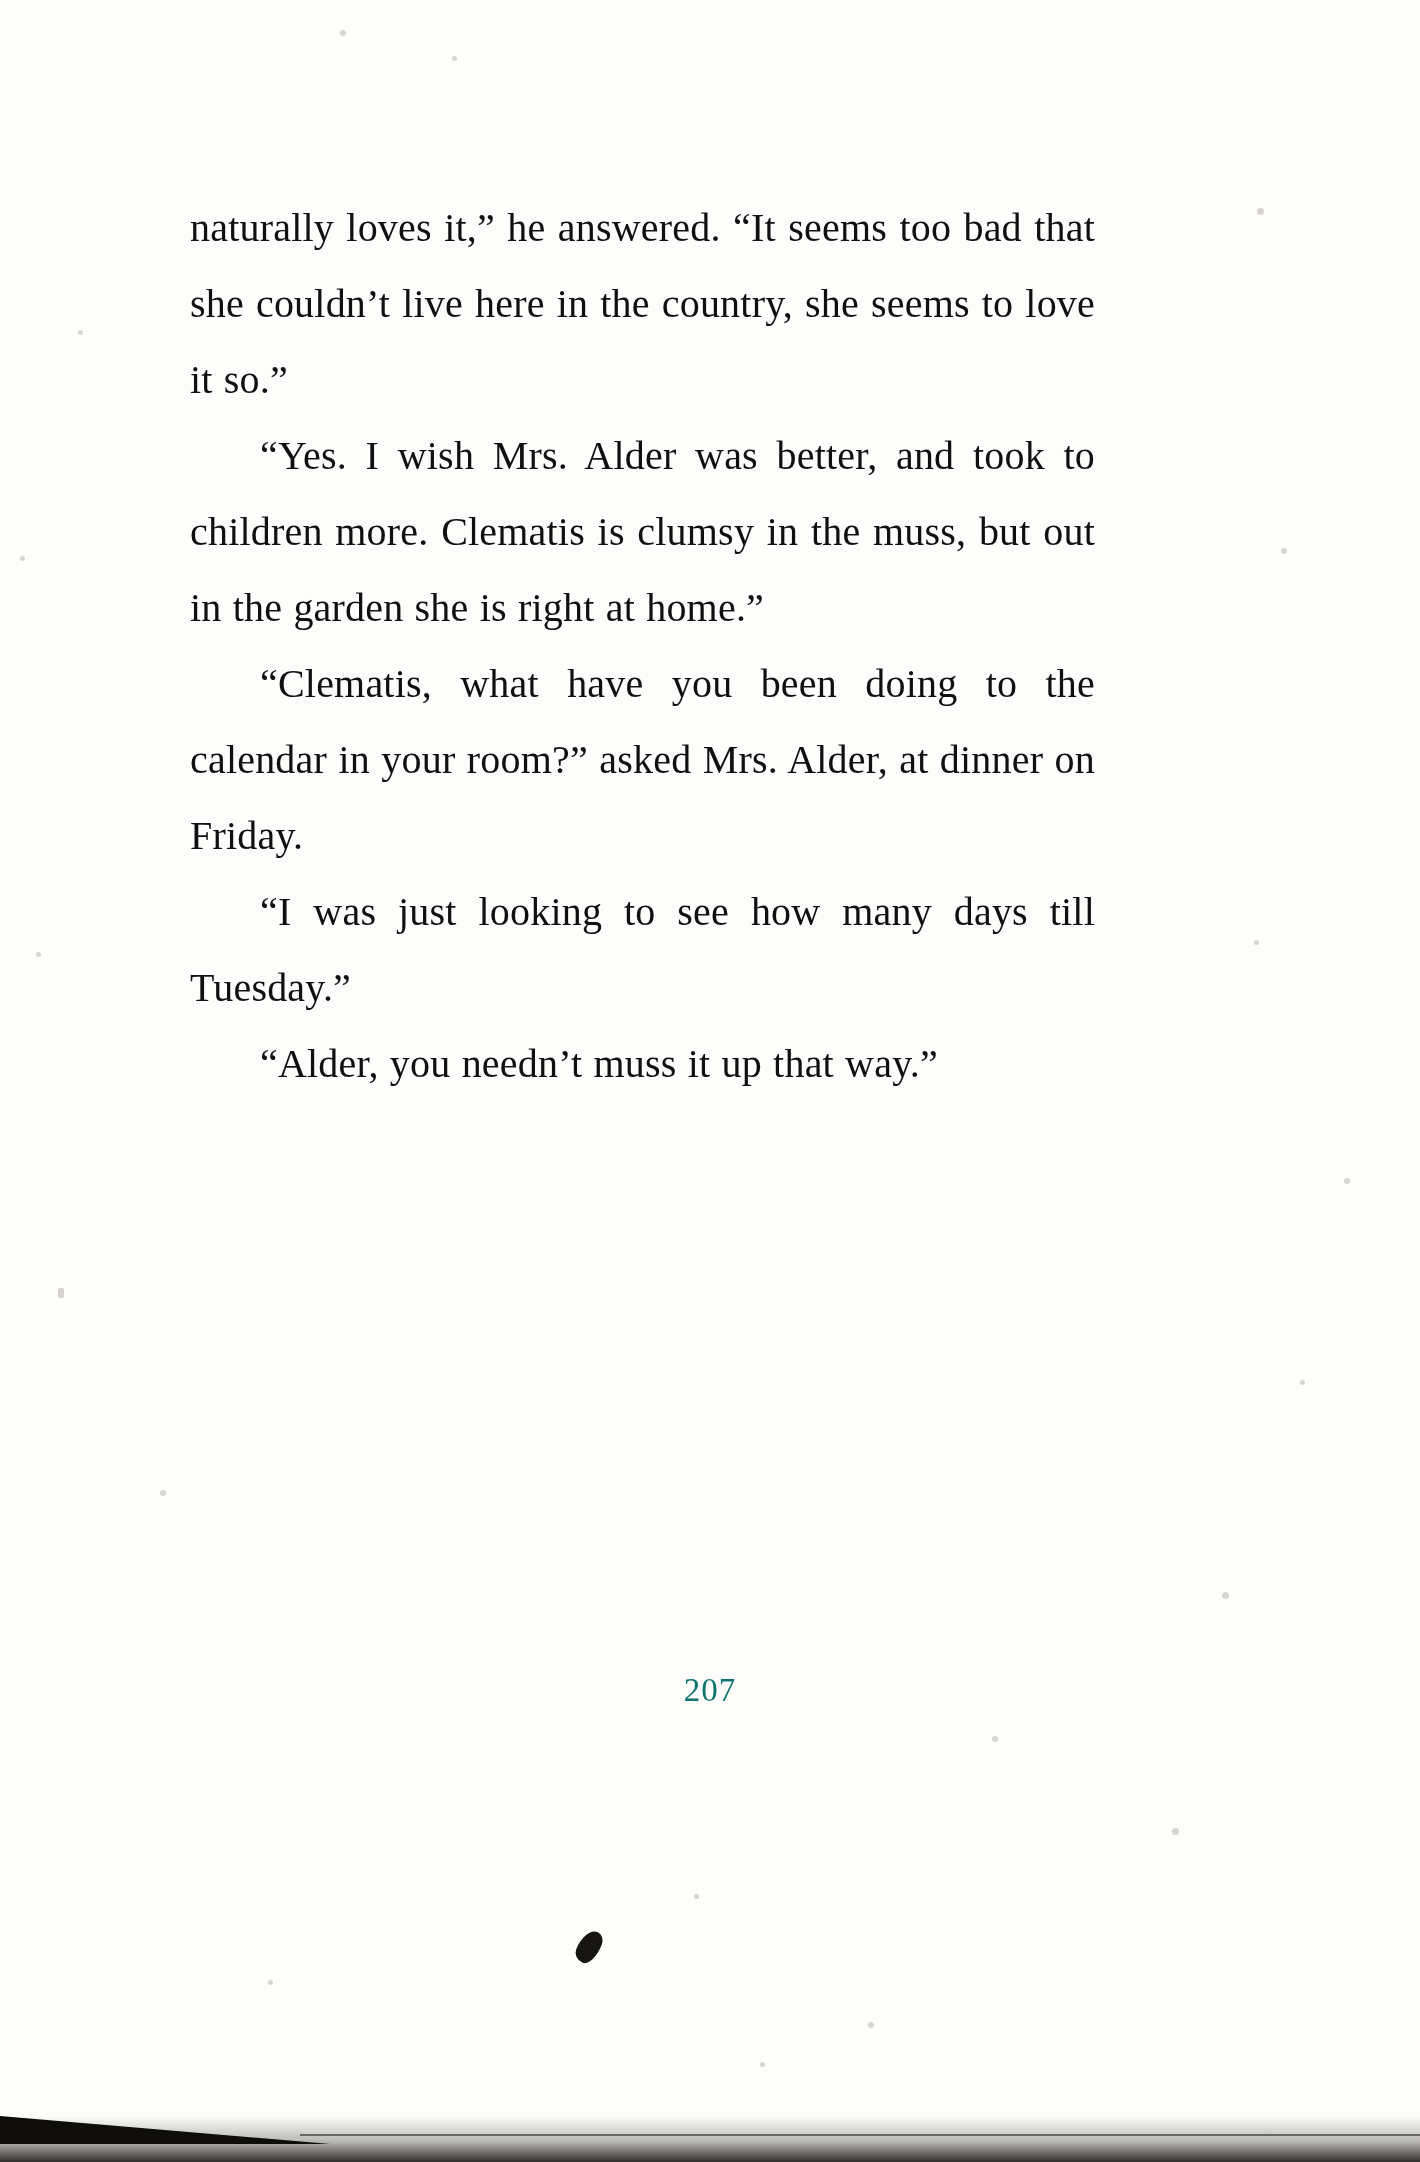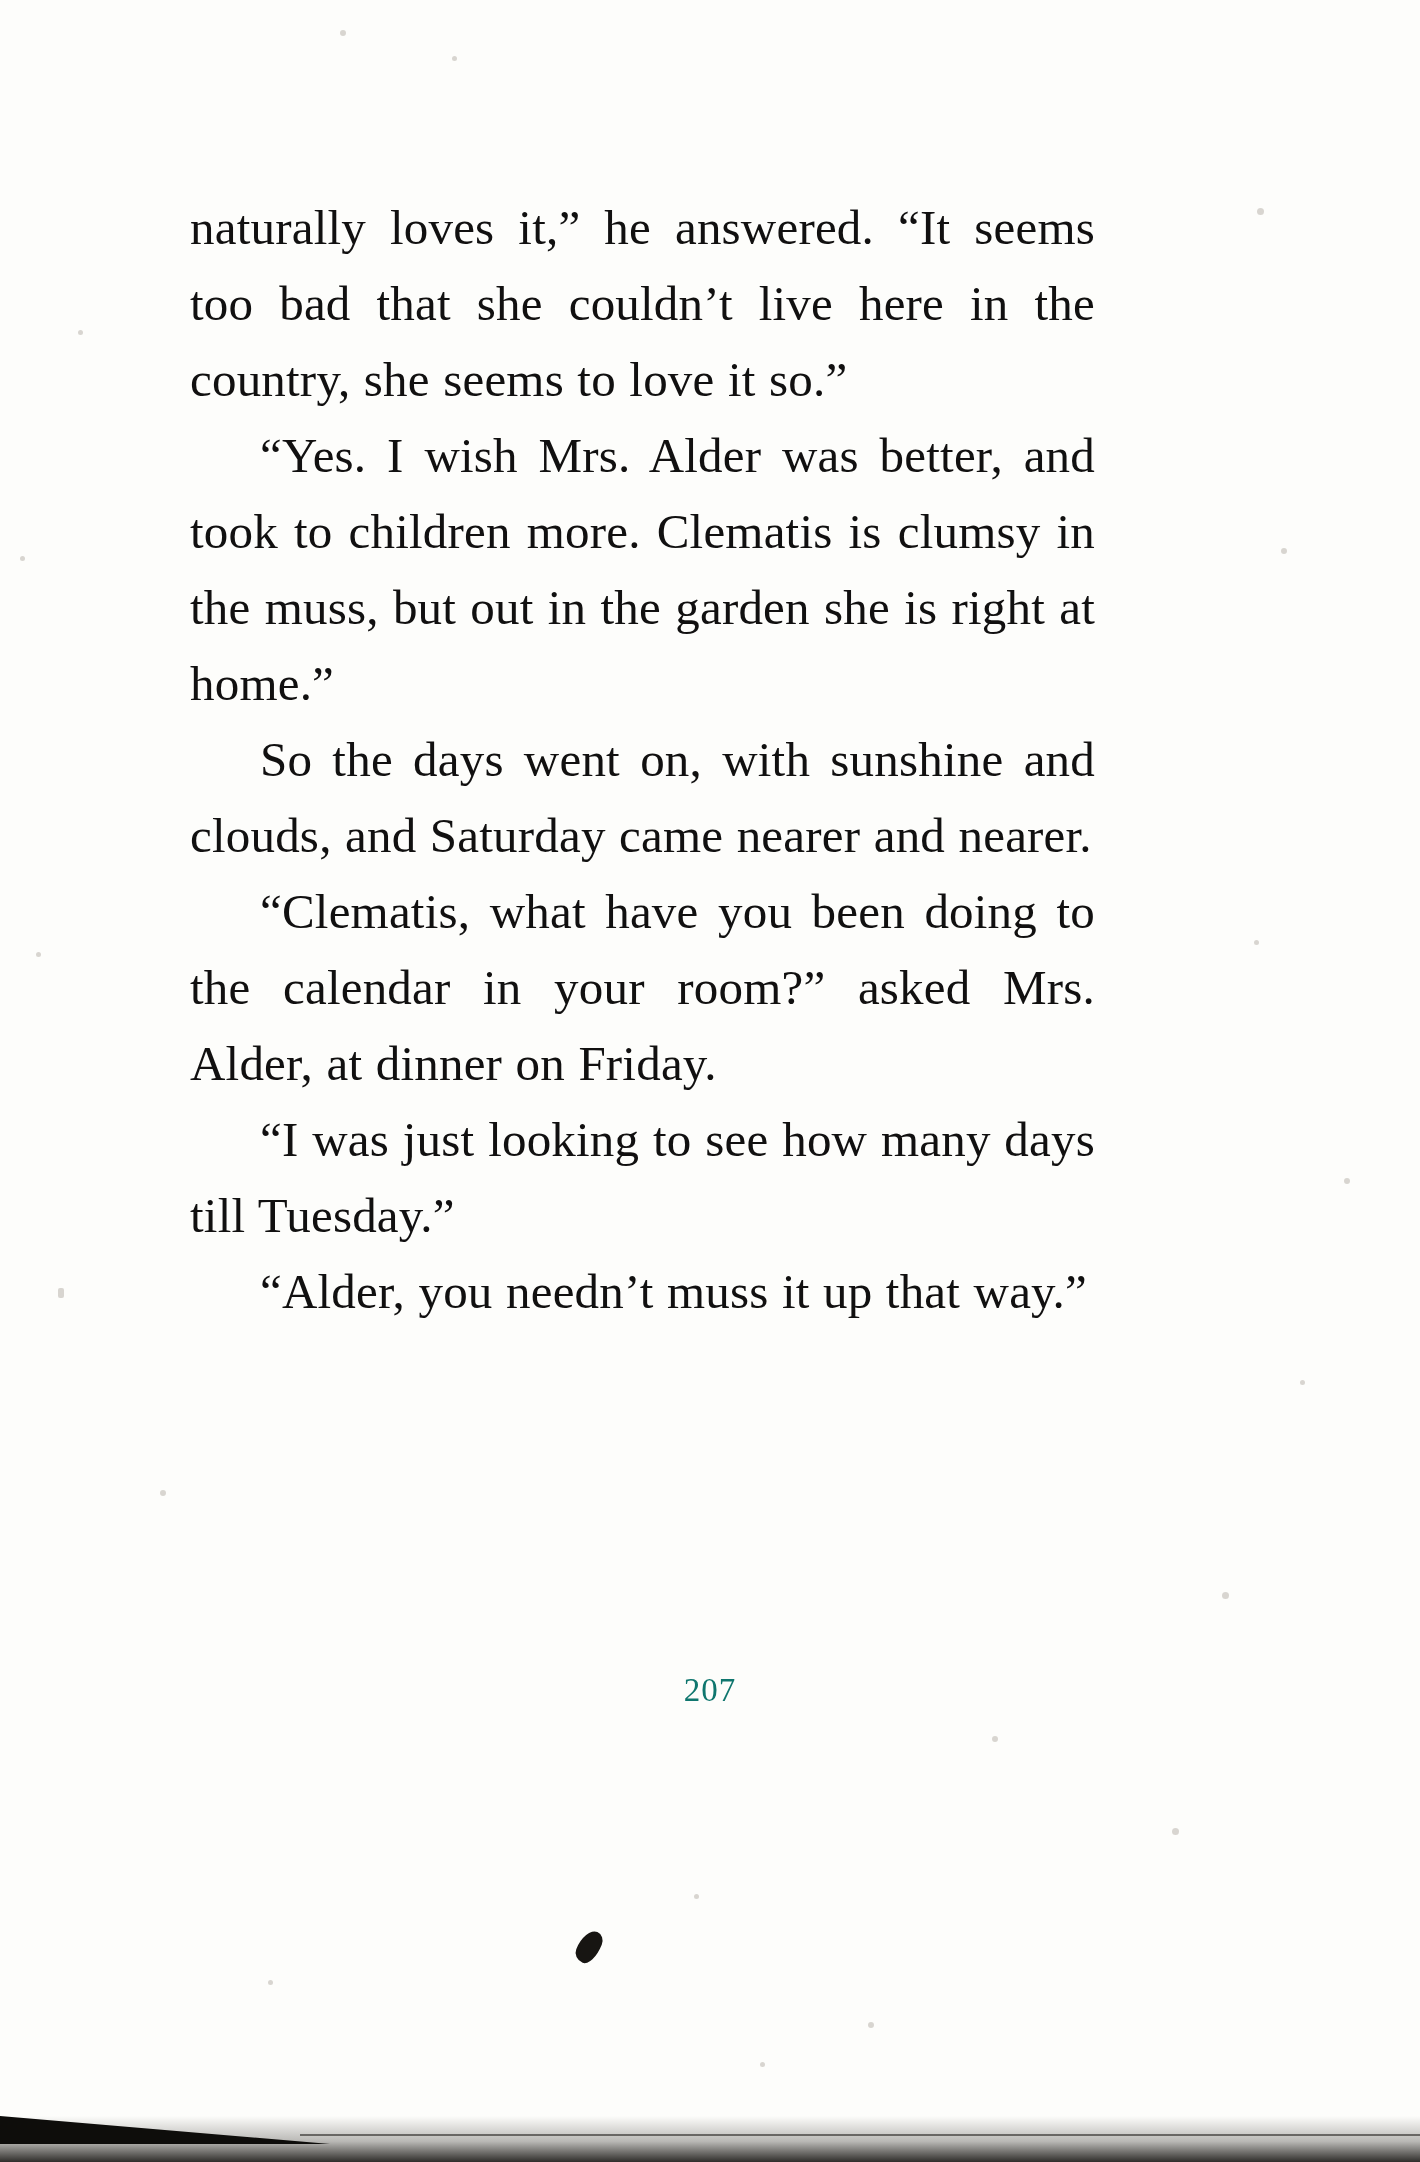--- a/index.html
+++ b/index.html
@@ -34,21 +34,21 @@
   #text-block {
     position: absolute;
     left: 190px;
     top: 190px;
     width: 905px;
   }
 
   .para {
     margin: 0;
     color: #111010;
-    font-size: 49px;
+    font-size: 40px;
     line-height: 76px;
     letter-spacing: .2px;
     text-align: justify;
     text-justify: inter-word;
     word-spacing: 1px;
   }
   .para.indent { text-indent: 70px; }
 
   
   #page-number {
@@ -125,21 +125,20 @@
   <div class="speck" style="left:992px;top:1736px;width:6px;height:6px;"></div>
   <div class="speck" style="left:1172px;top:1828px;width:7px;height:7px;"></div>
   <div class="speck" style="left:694px;top:1894px;width:5px;height:5px;"></div>
   <div class="speck" style="left:268px;top:1980px;width:5px;height:5px;"></div>
   <div class="speck" style="left:868px;top:2022px;width:6px;height:6px;"></div>
   <div class="speck" style="left:760px;top:2062px;width:5px;height:5px;"></div>
 
   <div id="text-block">
     <p class="para">naturally loves it,” he answered. “It seems too bad that she couldn’t live here in the country, she seems to love it so.”</p>
     <p class="para indent">“Yes.   I wish Mrs. Alder was better, and took to children more. Clematis is clumsy in the muss, but out in the garden she is right at home.”</p>
-    <p class="para indent">So the days went on, with sunshine and clouds, and Saturday came nearer and nearer.</p>
     <p class="para indent">“Clematis, what have you been doing to the calendar in your room?” asked Mrs. Alder, at dinner on Friday.</p>
     <p class="para indent">“I was just looking to see how many days till Tuesday.”</p>
     <p class="para indent">“Alder, you needn’t muss it up that way.”</p>
   </div>
 
   <div id="page-number">207</div>
 
   <div id="ink-mark"></div>
 
   <div id="bottom-edge"></div>

